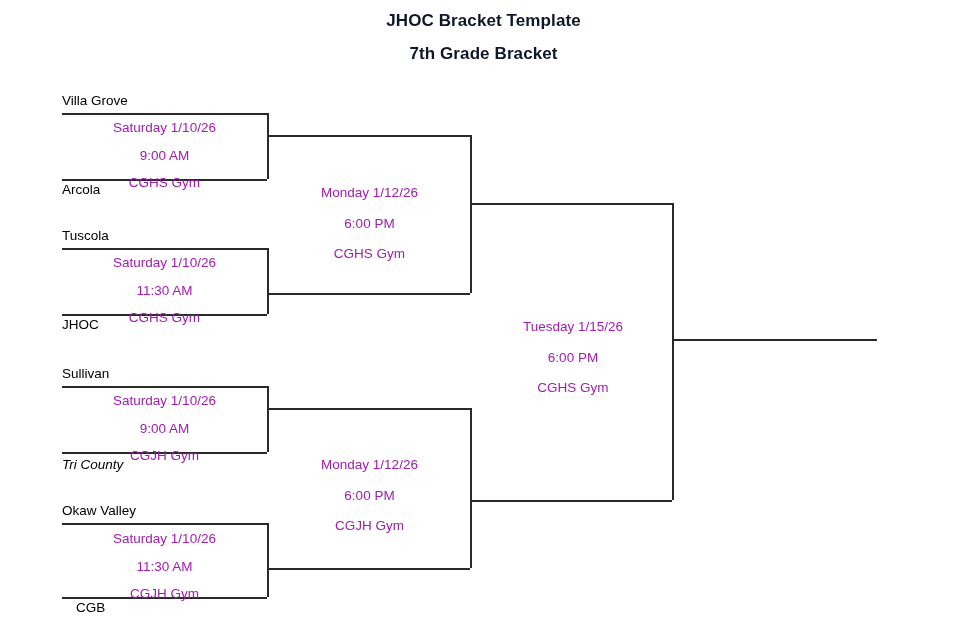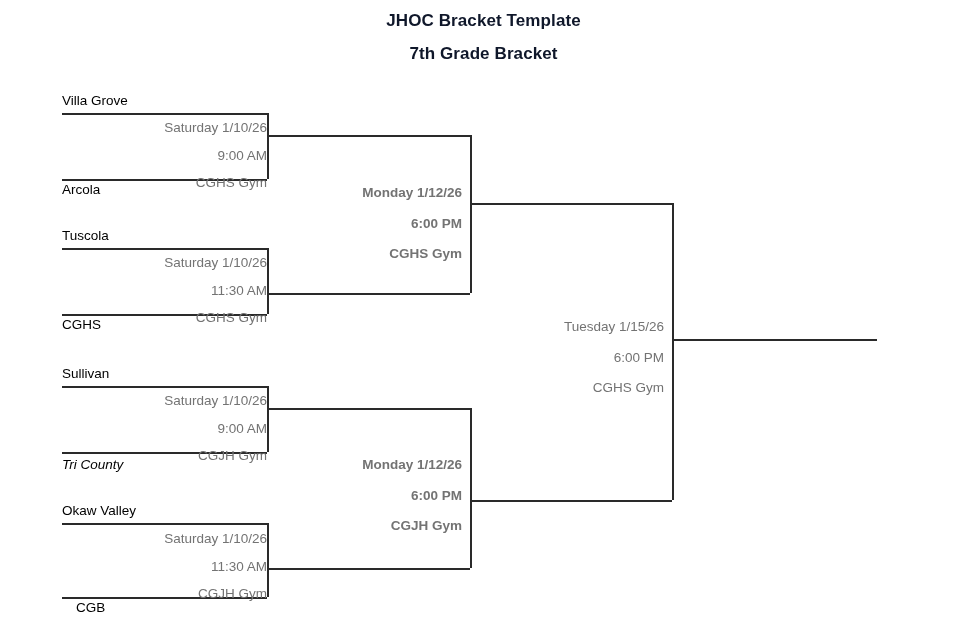--- a/index.html
+++ b/index.html
@@ -41,31 +41,31 @@
   }
   .vline {
     position: absolute;
     width: 0;
     border-left: 2px solid #2a2a2a;
   }
 
   
   .game-info {
     position: absolute;
-    text-align: right;
+    text-align: center;
     font-size: 13.5px;
     line-height: 1;
-    color: #737373;
+    color: #a21caf;
   }
   .game-info .row {
     display: block;
   }
   .r1-info .row { margin-bottom: 14px; }
   .r1-info .row:last-child { margin-bottom: 0; }
-  .r2-info .row { margin-bottom: 17px; font-weight: bold; }
+  .r2-info .row { margin-bottom: 17px; }
   .r2-info .row:last-child { margin-bottom: 0; }
   .r3-info .row { margin-bottom: 17px; }
   .r3-info .row:last-child { margin-bottom: 0; }
 
   
   .team {
     position: absolute;
     text-align: left;
     font-size: 13.5px;
     line-height: 1;
@@ -100,21 +100,21 @@
   <div class="hline" style="left:62px; top:248px; width:205px;"></div>
   <div class="vline" style="left:267px; top:248px; height:66px;"></div>
   <div class="hline" style="left:62px; top:314px; width:205px;"></div>
 
   <div class="game-info r1-info" style="left:62px; top:256px; width:205px;">
     <span class="row">Saturday 1/10/26</span>
     <span class="row">11:30 AM</span>
     <span class="row">CGHS Gym</span>
   </div>
 
-  <div class="team" style="left:62px; top:318px; width:205px;">CGHS</div>
+  <div class="team" style="left:62px; top:318px; width:205px;">JHOC</div>
 
   <div class="team" style="left:62px; top:367px; width:205px;">Sullivan</div>
 
   <div class="hline" style="left:62px; top:386px; width:205px;"></div>
   <div class="vline" style="left:267px; top:386px; height:66px;"></div>
   <div class="hline" style="left:62px; top:452px; width:205px;"></div>
 
   <div class="game-info r1-info" style="left:62px; top:394px; width:205px;">
     <span class="row">Saturday 1/10/26</span>
     <span class="row">9:00 AM</span>

